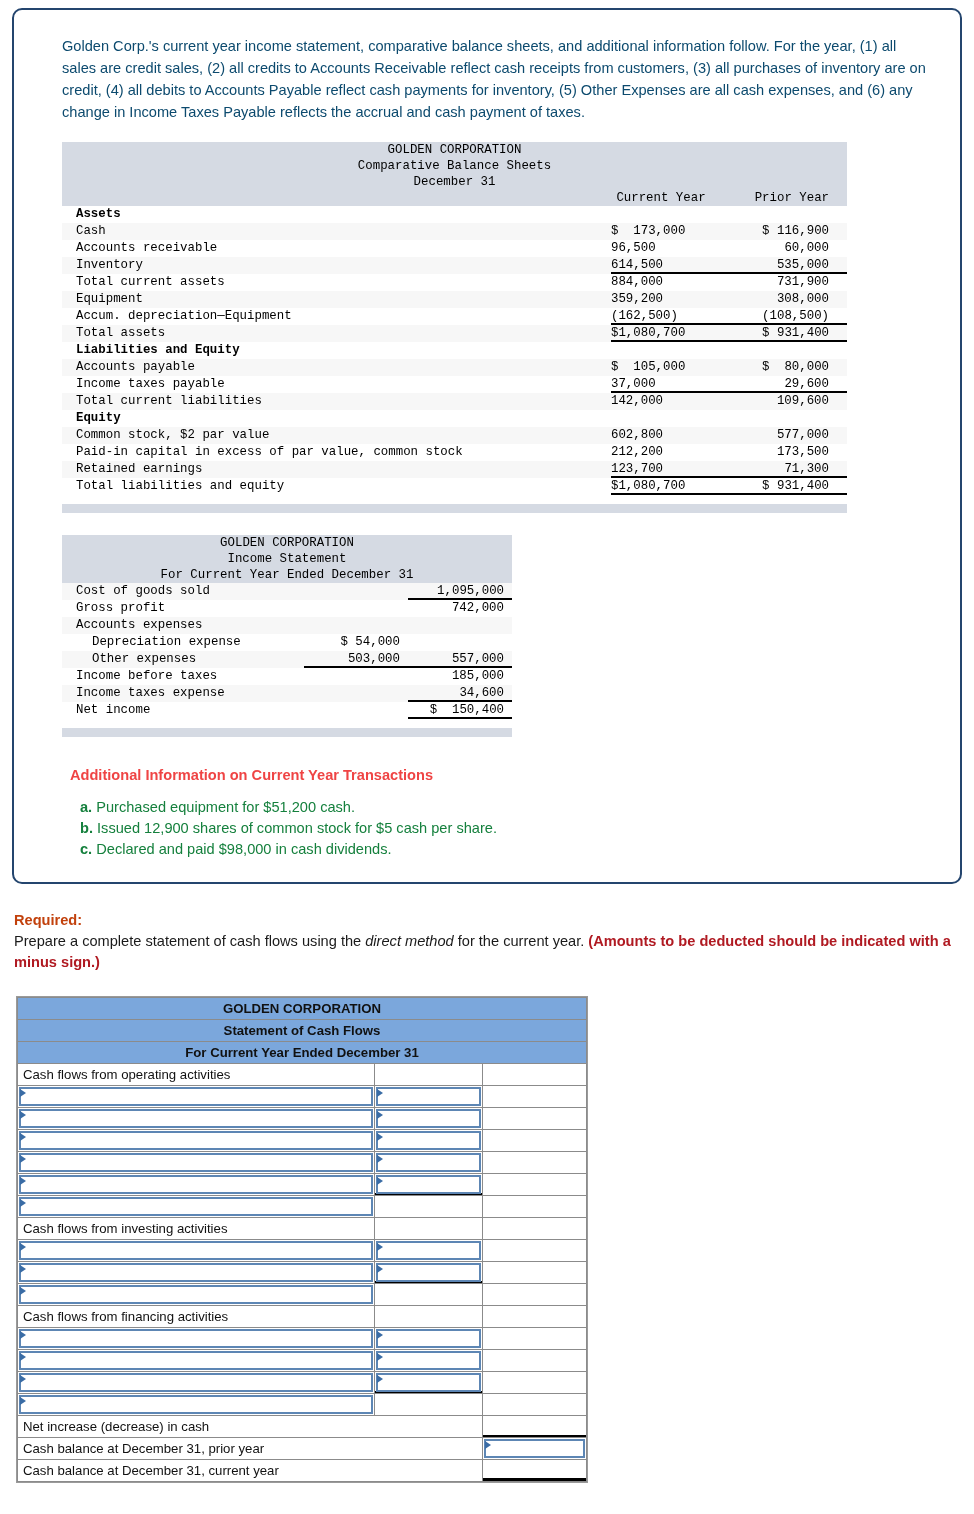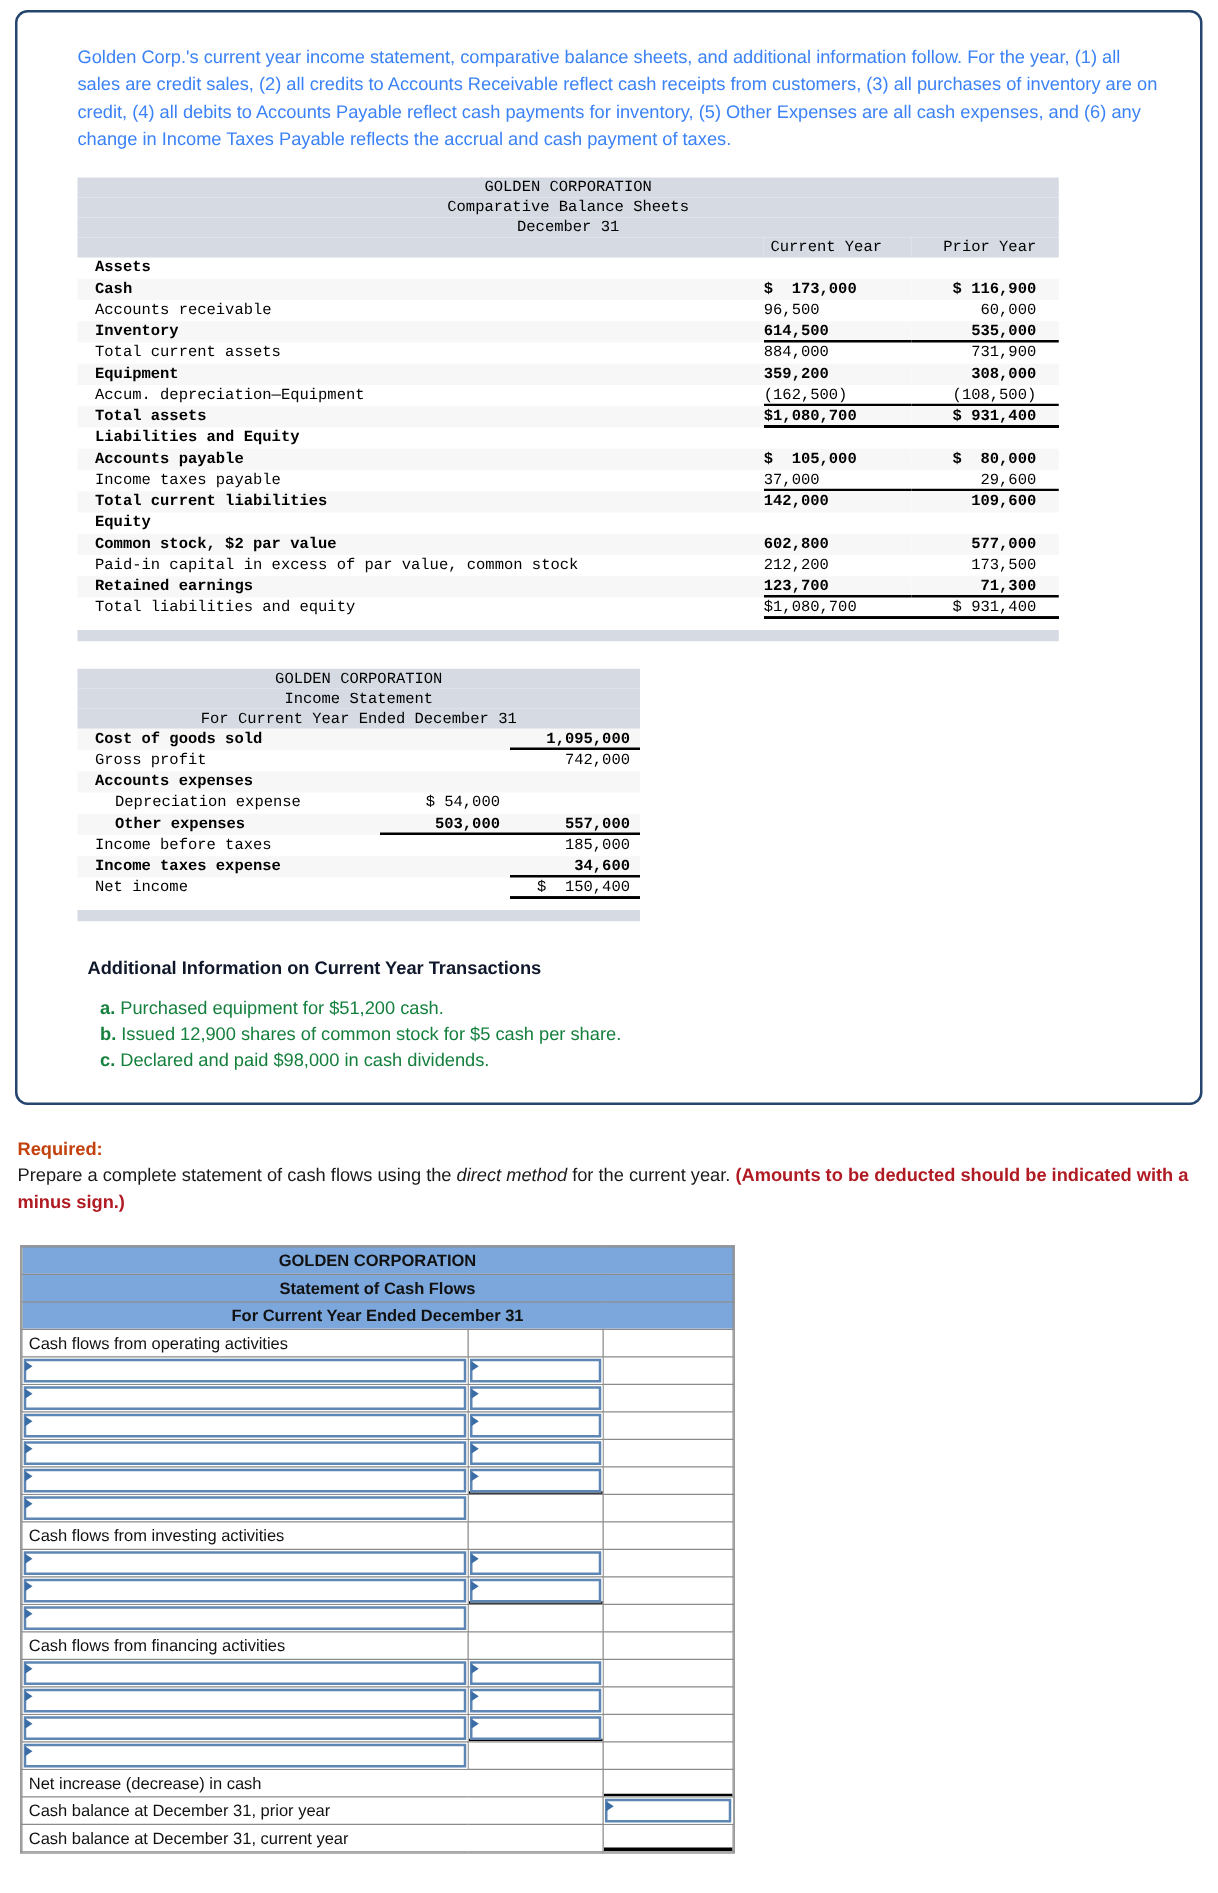--- a/index.html
+++ b/index.html
@@ -14,56 +14,56 @@
   
   .card {
     margin: 8px 12px 0 12px;
     border: 2px solid #24456e;
     border-radius: 10px;
     padding: 18px 30px 22px 48px;
   }
   .intro {
     font-size: 14.6px;
     line-height: 1.5;
-    color: #3b82f6;
+    color: #0c4a6e;
     margin: 8px 0 0 0;
   }
 
   
   .stmt {
     font-family: "Liberation Mono", "DejaVu Sans Mono", monospace;
     font-size: 12.4px;
     border-collapse: collapse;
     color: #000;
   }
   .stmt td { padding: 0; height: 17px; vertical-align: middle; white-space: pre; }
   .bs { width: 785px; margin-top: 18px; }
   .is { width: 450px; margin-top: 22px; }
 
   .shadehdr { background: #d5dae3; }
   .shadehdr td { text-align: center; height: 16px; }
-  .zebra { background: #f7f7f7; font-weight: bold; }
+  .zebra { background: #f7f7f7; }
   .footbar td { background: #d5dae3; height: 9px; }
   .spacer td { height: 9px; }
 
   .lbl { padding-left: 14px !important; }
   .lbl.ind { padding-left: 30px !important; }
   .bold { font-weight: bold; }
 
   .num { text-align: left; white-space: pre; }
   .bs .num { width: 118px; padding-right: 18px !important; }
   .bs .numB { width: 118px; padding-right: 18px !important; text-align: right; }
   .is .numA { width: 104px; padding-right: 8px !important; text-align: right; }
   .is .numB { width: 104px; padding-right: 8px !important; text-align: right; }
 
   .u1 { box-shadow: inset 0 -2px 0 0 #000; }
   .u2 { box-shadow: inset 0 -2px 0 0 #000, inset 0 -6px 0 -4px #000; }
 
   
-  .addhdr { font-size: 14.6px; font-weight: bold; color: #0f172a; margin: 30px 0 0 8px; }
+  .addhdr { font-size: 14.6px; font-weight: bold; color: #ef4444; margin: 30px 0 0 8px; }
   .addlist { font-size: 14.6px; color: #15803d; margin: 14px 0 0 18px; line-height: 1.45; }
   .addlist div > b { font-weight: bold; }
 
   
   .reqwrap { margin: 26px 0 0 14px; font-size: 14.6px; line-height: 1.45; }
   .reqlabel { font-weight: bold; color: #c2410c; }
   .reqbody { color: #1a1a1a; }
   .reqbody i { font-style: italic; }
   .redbold { color: #b01a22; font-weight: bold; }
 

